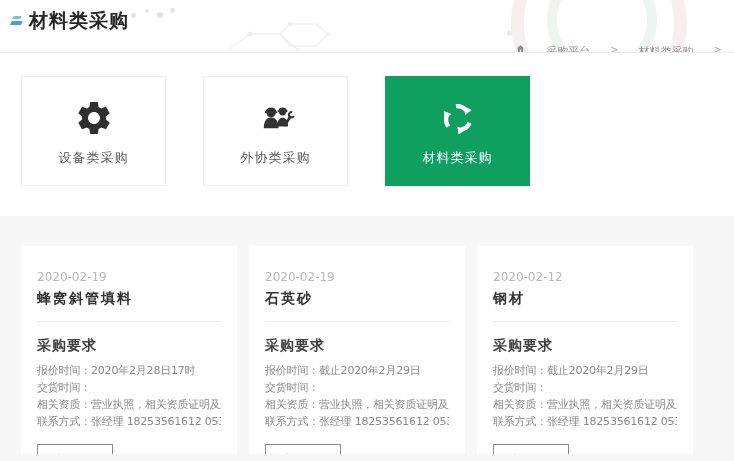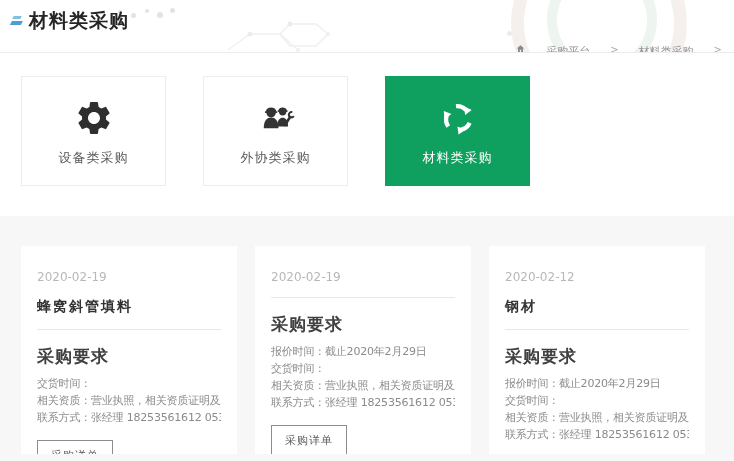--- a/index.html
+++ b/index.html
@@ -31,26 +31,26 @@
   
   .cats{display:flex;gap:37px;padding:23px 0 30px 21px;background:#fff;}
   .cat-card{box-sizing:border-box;width:145px;height:110px;background:#fff;border:1px solid #ededed;
     display:flex;flex-direction:column;align-items:center;justify-content:center;gap:9px;cursor:pointer;}
   .cat-card .cat-label{font-size:13px;color:#595959;letter-spacing:1px;}
   .cat-card.active{background:#0FA05F;border-color:#0FA05F;}
   .cat-card.active .cat-label{color:#ffffff;}
   .cat-icon{display:flex;align-items:center;justify-content:center;height:44px;}
 
   
-  .gray{box-sizing:border-box;height:246px;background:#f7f7f7;padding:30px 0 0 21px;display:flex;gap:18px;}
+  .gray{box-sizing:border-box;height:246px;background:#f7f7f7;padding:30px 0 0 21px;display:flex;gap:12px;}
   .listing-card{box-sizing:border-box;width:216px;height:208px;background:#ffffff;padding:24px 16px 0 16px;overflow:hidden;}
   .l-date{font-size:12px;color:#b8b8b8;}
-  .l-title{margin-top:14px;font-size:14px;font-weight:bold;color:#333;letter-spacing:2px;}
+  .l-title{margin-top:6px;font-size:14px;font-weight:bold;color:#333;letter-spacing:2px;}
   .l-divider{height:1px;background:#e8e8e8;margin-top:13px;}
-  .l-req{margin-top:15px;font-size:17px;font-weight:bold;color:#404040;letter-spacing:1px;}
+  .l-req{margin-top:15px;font-size:14px;font-weight:bold;color:#404040;letter-spacing:1px;}
   .l-lines{margin-top:7px;}
   .l-line{font-size:11px;color:#8a8a8a;line-height:17px;white-space:nowrap;overflow:hidden;letter-spacing:-0.2px;}
   .l-btn{margin-top:14px;background:#fff;border:1px solid #8c8c8c;color:#595959;
     font-size:11px;padding:7px 13px;letter-spacing:1px;cursor:pointer;
     font-family:"DejaVu Sans","Liberation Sans",sans-serif;}
 </style>
 </head>
 <body>
 
 <div class="page">
@@ -148,29 +148,31 @@
   </div>
 
   <div class="gray">
 
     <div class="listing-card">
       <div class="l-date">2020-02-19</div>
       <div class="l-title">蜂窝斜管填料</div>
       <div class="l-divider"></div>
       <div class="l-req">采购要求</div>
       <div class="l-lines">
+        <div class="l-line">报价时间：2020年2月28日17时</div>
         <div class="l-line">交货时间：</div>
         <div class="l-line">相关资质：营业执照，相关资质证明及业绩清单等</div>
         <div class="l-line">联系方式：张经理 18253561612 0535-8012972</div>
       </div>
       <button class="l-btn">采购详单</button>
     </div>
 
     <div class="listing-card">
       <div class="l-date">2020-02-19</div>
+      <div class="l-title">石英砂</div>
       <div class="l-divider"></div>
       <div class="l-req">采购要求</div>
       <div class="l-lines">
         <div class="l-line">报价时间：截止2020年2月29日</div>
         <div class="l-line">交货时间：</div>
         <div class="l-line">相关资质：营业执照，相关资质证明及业绩清单等</div>
         <div class="l-line">联系方式：张经理 18253561612 0535-8012972</div>
       </div>
       <button class="l-btn">采购详单</button>
     </div>

